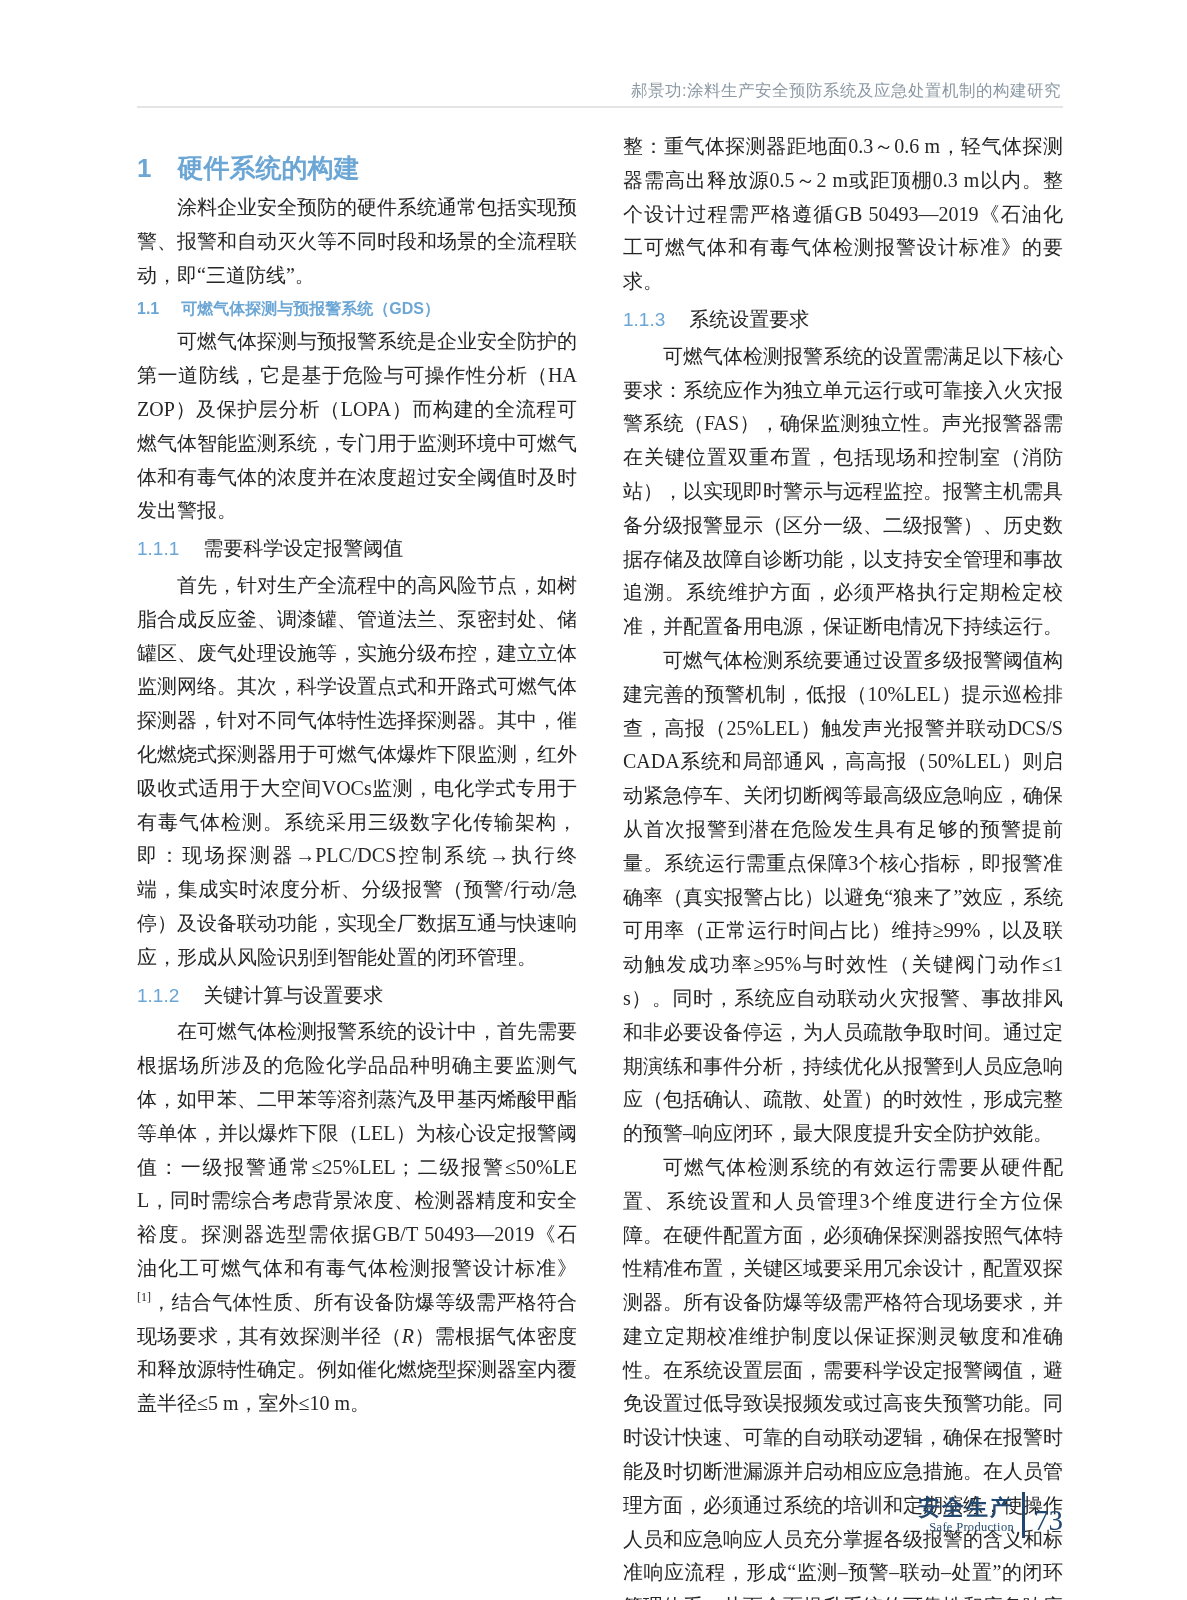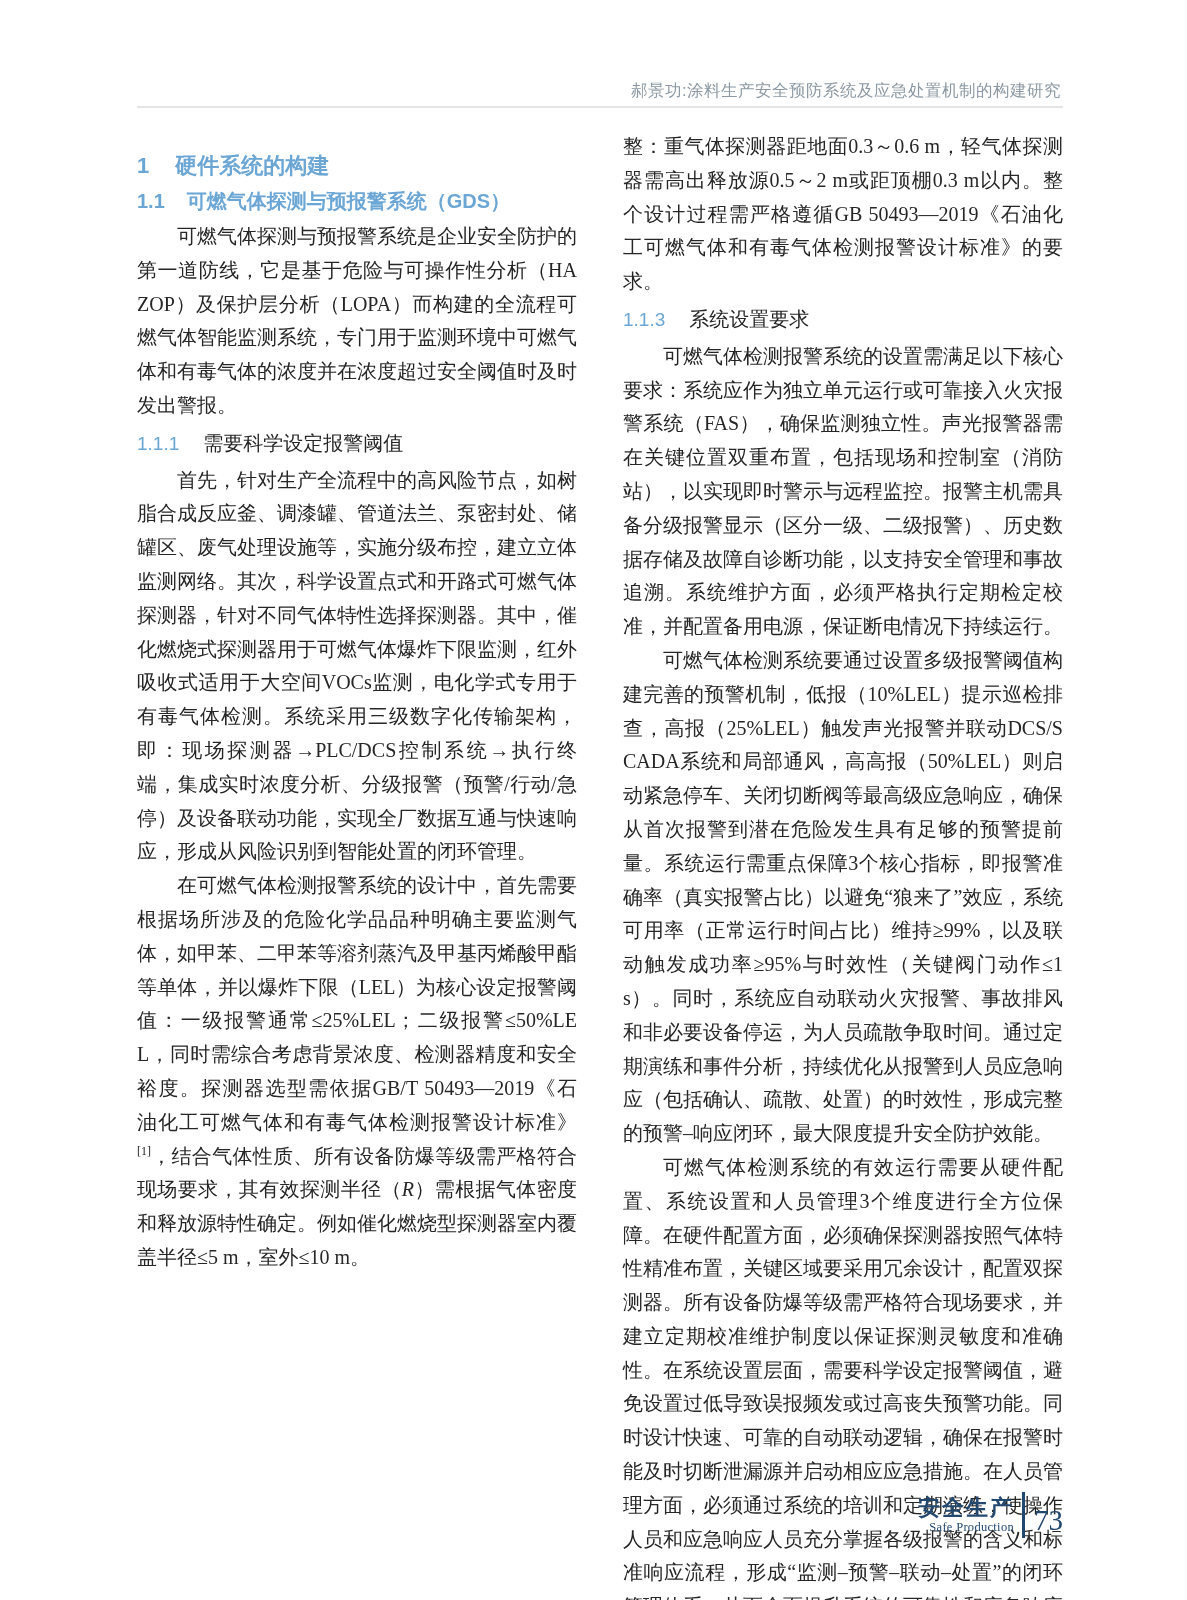--- a/index.html
+++ b/index.html
@@ -31,27 +31,27 @@
     margin:0; font-size:20px; line-height:33.8px;
     text-align:justify;
     word-break:break-all;
   }
   .indent { text-indent:2em; }
   .para sup { font-size:12px; line-height:0; }
   .para .var { font-style:italic; }
   .h1 {
     margin:21px 0 5px 0;
     font-family:"Liberation Sans","DejaVu Sans",sans-serif;
-    font-weight:bold; font-size:22px; color:#6ca6d5;
+    font-weight:bold; font-size:26px; color:#6ca6d5;
   }
   .h1 .num { margin-right:26px; }
   .h2 {
     margin:7px 0 5px 0;
     font-family:"Liberation Sans","DejaVu Sans",sans-serif;
-    font-weight:bold; font-size:20px; color:#6ca6d5;
+    font-weight:bold; font-size:16px; color:#6ca6d5;
   }
   .h2 .num { margin-right:22px; }
   .h3 {
     margin:4px 0 3px 0;
     font-size:20px; font-weight:normal; color:#262626;
     line-height:33.8px;
   }
   .h3 .num {
     font-family:"Liberation Sans","DejaVu Sans",sans-serif;
     color:#6ca6d5; font-size:19px; margin-right:24px;
@@ -87,33 +87,37 @@
   <div class="header-rule"></div>
 
   <div class="columns">
 
     <div class="col">
 
       <div class="h1">
         <span class="num">1</span><span>硬件系统的构建</span>
       </div>
 
+      <p class="para indent">涂料企业安全预防的硬件系统通常包括实现预警、报警和自动灭火等不同时段和场景的全流程联动，即“三道防线”。</p>
 
       <div class="h2">
         <span class="num">1.1</span><span>可燃气体探测与预报警系统（GDS）</span>
       </div>
 
       <p class="para indent">可燃气体探测与预报警系统是企业安全防护的第一道防线，它是基于危险与可操作性分析（HAZOP）及保护层分析（LOPA）而构建的全流程可燃气体智能监测系统，专门用于监测环境中可燃气体和有毒气体的浓度并在浓度超过安全阈值时及时发出警报。</p>
 
       <div class="h3">
         <span class="num">1.1.1</span><span>需要科学设定报警阈值</span>
       </div>
 
       <p class="para indent">首先，针对生产全流程中的高风险节点，如树脂合成反应釜、调漆罐、管道法兰、泵密封处、储罐区、废气处理设施等，实施分级布控，建立立体监测网络。其次，科学设置点式和开路式可燃气体探测器，针对不同气体特性选择探测器。其中，催化燃烧式探测器用于可燃气体爆炸下限监测，红外吸收式适用于大空间VOCs监测，电化学式专用于有毒气体检测。系统采用三级数字化传输架构，即：现场探测器→PLC/DCS控制系统→执行终端，集成实时浓度分析、分级报警（预警/行动/急停）及设备联动功能，实现全厂数据互通与快速响应，形成从风险识别到智能处置的闭环管理。</p>
 
+      <div class="h3">
+        <span class="num">1.1.2</span><span>关键计算与设置要求</span>
+      </div>
 
       <p class="para indent"><span>在可燃气体检测报警系统的设计中，首先需要根据场所涉及的危险化学品品种明确主要监测气体，如甲苯、二甲苯等溶剂蒸汽及甲基丙烯酸甲酯等单体，并以爆炸下限（LEL）为核心设定报警阈值：一级报警通常≤25%LEL；二级报警≤50%LEL，同时需综合考虑背景浓度、检测器精度和安全裕度。探测器选型需依据GB/T 50493—2019《石油化工可燃气体和有毒气体检测报警设计标准》</span><sup>[1]</sup><span>，结合气体性质、所有设备防爆等级需严格符合现场要求，其有效探测半径（</span><span class="var">R</span><span>）需根据气体密度和释放源特性确定。例如催化燃烧型探测器室内覆盖半径≤5 m，室外≤10 m。</span></p>
 
     </div>
 
     <div class="col">
       <p class="para">整：重气体探测器距地面0.3～0.6 m，轻气体探测器需高出释放源0.5～2 m或距顶棚0.3 m以内。整个设计过程需严格遵循GB 50493—2019《石油化工可燃气体和有毒气体检测报警设计标准》的要求。</p>
 
       <div class="h3">
         <span class="num">1.1.3</span><span>系统设置要求</span>

